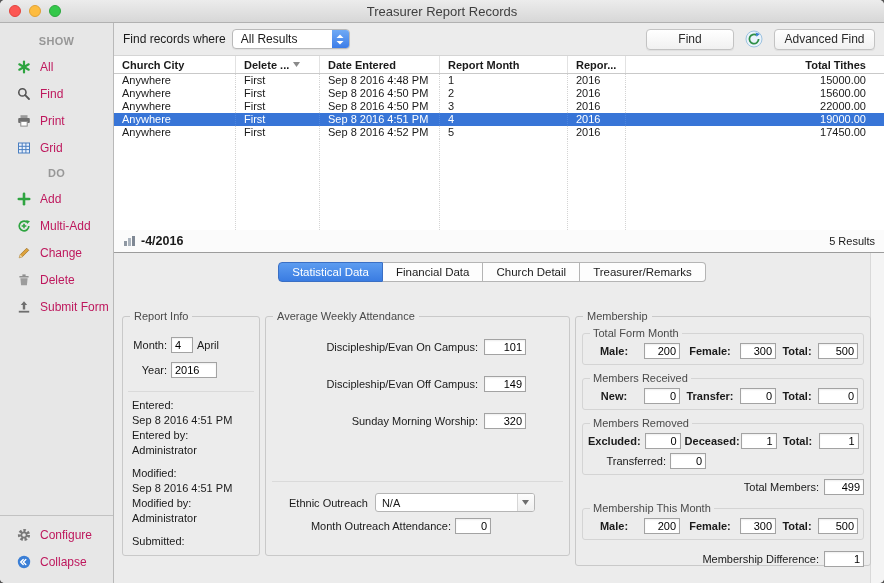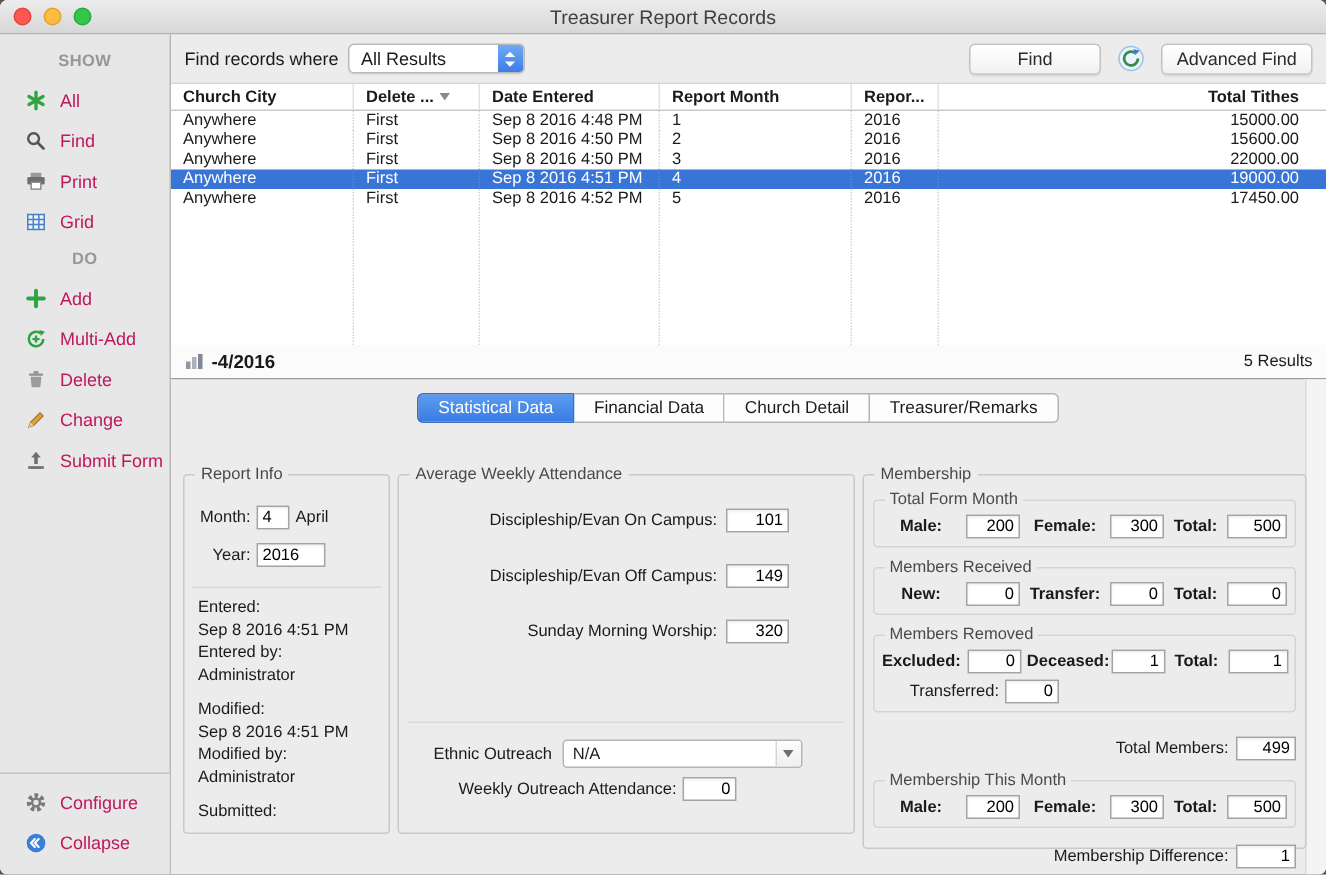--- a/index.html
+++ b/index.html
@@ -99,21 +99,21 @@
 
   
   .subbox{position:relative;border:1px solid #d4d4d4;border-radius:3px;padding:9px 5px 5px;}
   .sublegend{position:absolute;top:-7px;left:7px;background:#ececec;padding:0 3px;color:#4a4a4a;}
   .mt10{margin-top:10px;} .mt13{margin-top:13px;}
   .mrow{display:grid;grid-template-columns:1fr 36px 52px 36px 34px 40px;gap:4px;align-items:center;}
   .mrow .lbl{text-align:center;white-space:nowrap;font-weight:bold;}
   .mtrans{display:flex;align-items:center;gap:4px;margin-top:4px;}
   .mtrans .lbl{width:78px;text-align:right;}
   .rrow{display:flex;align-items:center;justify-content:flex-end;gap:5px;}
-  .tm-row{margin-top:16px;} .diff-row{margin-top:11px;}
+  .tm-row{margin-top:4px;} .diff-row{margin-top:11px;}
 </style>
 </head>
 <body>
 
 <div class="window">
 
   <div class="titlebar">
     <div class="traffic">
       <span class="tl red"></span>
       <span class="tl yellow"></span>
@@ -183,33 +183,33 @@
           <g stroke="#2ea440" stroke-width="1.5" stroke-linecap="round">
             <line x1="7" y1="5.2" x2="7" y2="8.8"></line>
             <line x1="5.2" y1="7" x2="8.8" y2="7"></line>
           </g>
         </svg>
       <span>Multi-Add</span>
     </div>
 
     <div class="sb-item">
       <svg width="14" height="14" viewBox="0 0 14 14">
+          <path d="M2.2 11.8 l1.1-3.2 6.4-6.4 2.1 2.1-6.4 6.4 z" fill="#dda23c" stroke="#9c7024" stroke-width="0.7"></path>
+          <path d="M2.2 11.8 l1.1-3.2 2.1 2.1 z" fill="#e9cf9a"></path>
+        </svg>
+      <span>Change</span>
+    </div>
+
+    <div class="sb-item">
+      <svg width="14" height="14" viewBox="0 0 14 14">
           <rect x="5.4" y="1.4" width="3.2" height="1.6" fill="#8f8f8f"></rect>
           <rect x="2.4" y="3" width="9.2" height="1.5" fill="#8f8f8f"></rect>
           <path d="M3.4 5.2 h7.2 l-0.7 7 h-5.8 z" fill="#9c9c9c"></path>
         </svg>
       <span>Delete</span>
-    </div>
-
-    <div class="sb-item">
-      <svg width="14" height="14" viewBox="0 0 14 14">
-          <path d="M2.2 11.8 l1.1-3.2 6.4-6.4 2.1 2.1-6.4 6.4 z" fill="#dda23c" stroke="#9c7024" stroke-width="0.7"></path>
-          <path d="M2.2 11.8 l1.1-3.2 2.1 2.1 z" fill="#e9cf9a"></path>
-        </svg>
-      <span>Change</span>
     </div>
 
     <div class="sb-item">
       <svg width="14" height="14" viewBox="0 0 14 14">
           <path d="M7 1.2 l3.2 3.8 h-2 v4.4 h-2.4 v-4.4 h-2 z" fill="#6f6f6f"></path>
           <rect x="1.8" y="10.8" width="10.4" height="1.8" fill="#6f6f6f"></rect>
         </svg>
       <span>Submit Form</span>
     </div>
 
@@ -399,21 +399,21 @@
           <div class="eth-pop">
             <span class="val">N/A</span>
             <span class="cap">
                 <svg width="7" height="5" viewBox="0 0 7 5">
                   <polygon points="0,0 7,0 3.5,5" fill="#6d6d6d"></polygon>
                 </svg>
               </span>
           </div>
         </div>
         <div class="aw-eth2">
-          <span class="lbl">Weekly Outreach Attendance:</span>
+          <span class="lbl">Month Outreach Attendance:</span>
           <input class="inp w36" type="text" value="0" style="">
         </div>
       </div>
 
       <div class="fs fs-mem">
         <span class="legend">Membership</span>
 
         <div class="subbox mt10">
           <span class="sublegend">Total Form Month</span>
           <div class="mrow">

